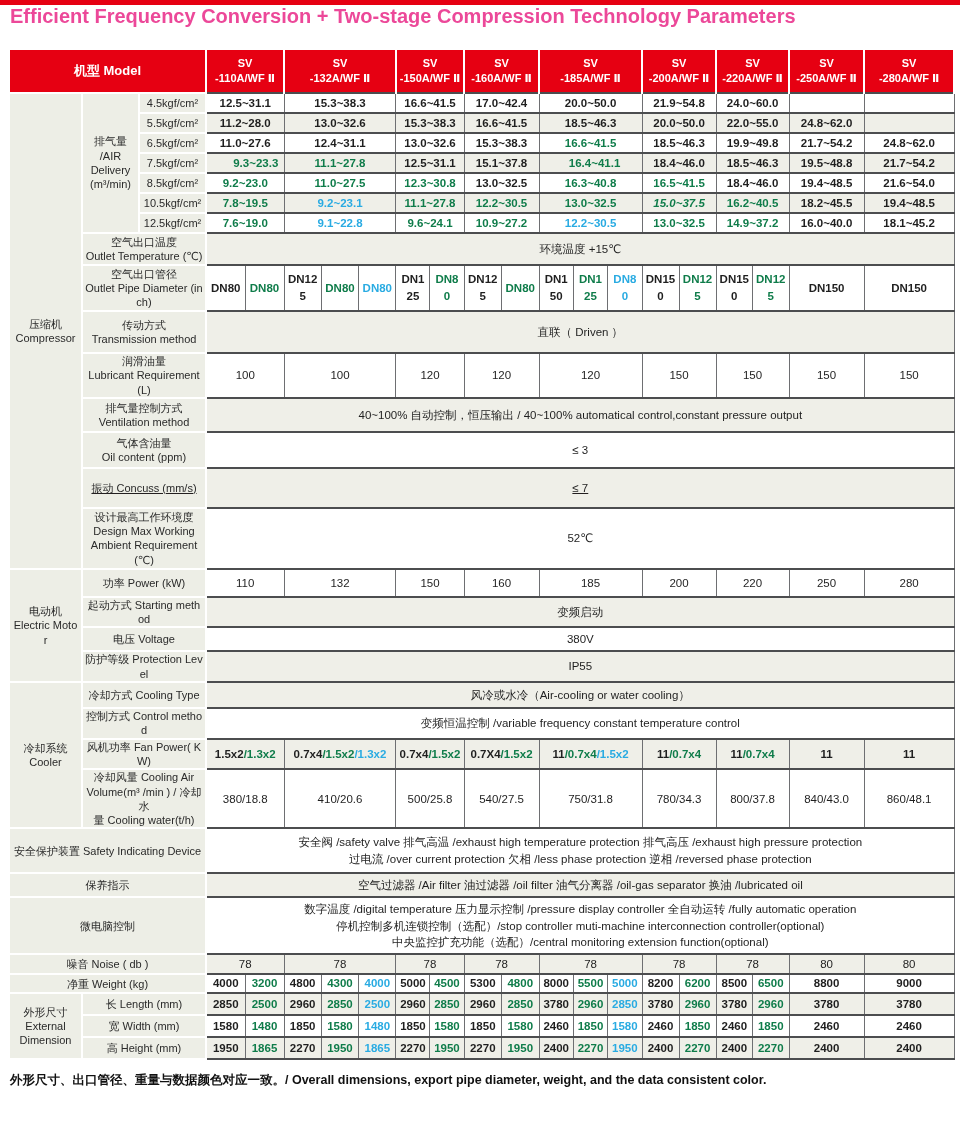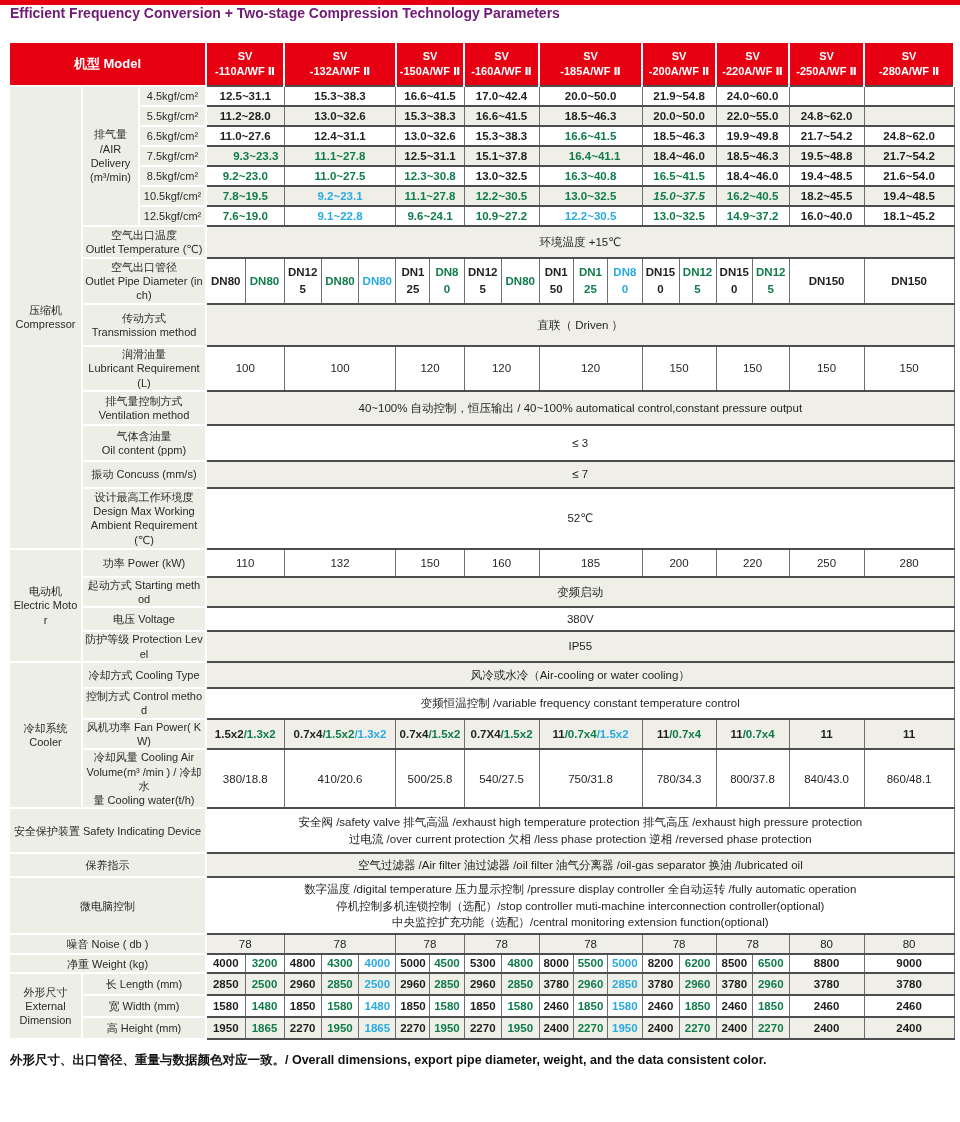--- a/index.html
+++ b/index.html
@@ -1,21 +1,21 @@
 <!DOCTYPE html>
 <html><head>
 <meta charset="utf-8">
 <style>
   html,body{margin:0;padding:0;background:#ffffff;}
   body{width:960px;font-family:"Liberation Sans","DejaVu Sans",sans-serif;color:#231f20;}
   .top-bar{height:5px;background:#e60012;width:100%;}
   .page{padding:0 8px;}
   .title{color:#e60012;font-weight:bold;font-size:31px;margin:20px 0 4px 2px;letter-spacing:1px;line-height:1.1;}
   .title .range{font-size:22px;font-weight:bold;margin-left:2px;}
-  .subtitle{color:#701a75;font-size:14px;font-weight:bold;margin:0 0 20px 2px;}
+  .subtitle{color:#ec4899;font-size:20px;font-weight:bold;margin:0 0 20px 2px;}
   table.spec{border-collapse:collapse;table-layout:fixed;width:944px;margin-top:6px;}
   th,td{padding:0 2px;text-align:center;vertical-align:middle;overflow:hidden;word-break:break-all;}
   thead th{background:#e60012;color:#fff;font-weight:bold;font-size:11px;border:2px solid #fff;border-bottom:none;line-height:1.35;}
   thead th.model-label{font-size:13px;}
   td.cat-cell,td.param-cell,td.sub-cell,td.label-cell{background:#edeee6;border:2px solid #fff;font-size:11px;line-height:1.3;color:#2a2a2a;}
   td.sub-cell{font-size:11px;}
   td.val-cell,td.span-cell{background:#fff;border:1px solid #6e6f72;border-top:2px solid #4c4d4f;border-bottom:2px solid #4c4d4f;font-size:11.5px;line-height:1.45;color:#1f1f1f;}
   tr.stripe td.val-cell,tr.stripe td.span-cell{background:#efefe8;}
   td.b{font-weight:bold;}
   .footnotes{margin:10px 0 0 2px;font-size:12.5px;font-weight:bold;line-height:1.6;color:#111;}
@@ -291,21 +291,21 @@
         </tr>
         <tr style="height: 36px;">
           <td class="label-cell" colspan="2">
             <div>气体含油量</div>
             <div>Oil content (ppm)</div>
           </td>
           <td class="span-cell" colspan="54">
             <div>≤ 3</div>
           </td>
         </tr>
-        <tr class="stripe" style="height: 27px;">
+        <tr class="stripe" style="height: 40px; text-decoration: underline;">
           <td class="label-cell" colspan="2">
             <div>振动 Concuss (mm/s)</div>
           </td>
           <td class="span-cell" colspan="54">
             <div>≤ 7</div>
           </td>
         </tr>
         <tr style="height: 61px;">
           <td class="label-cell" colspan="2">
             <div>设计最高工作环境度</div>

